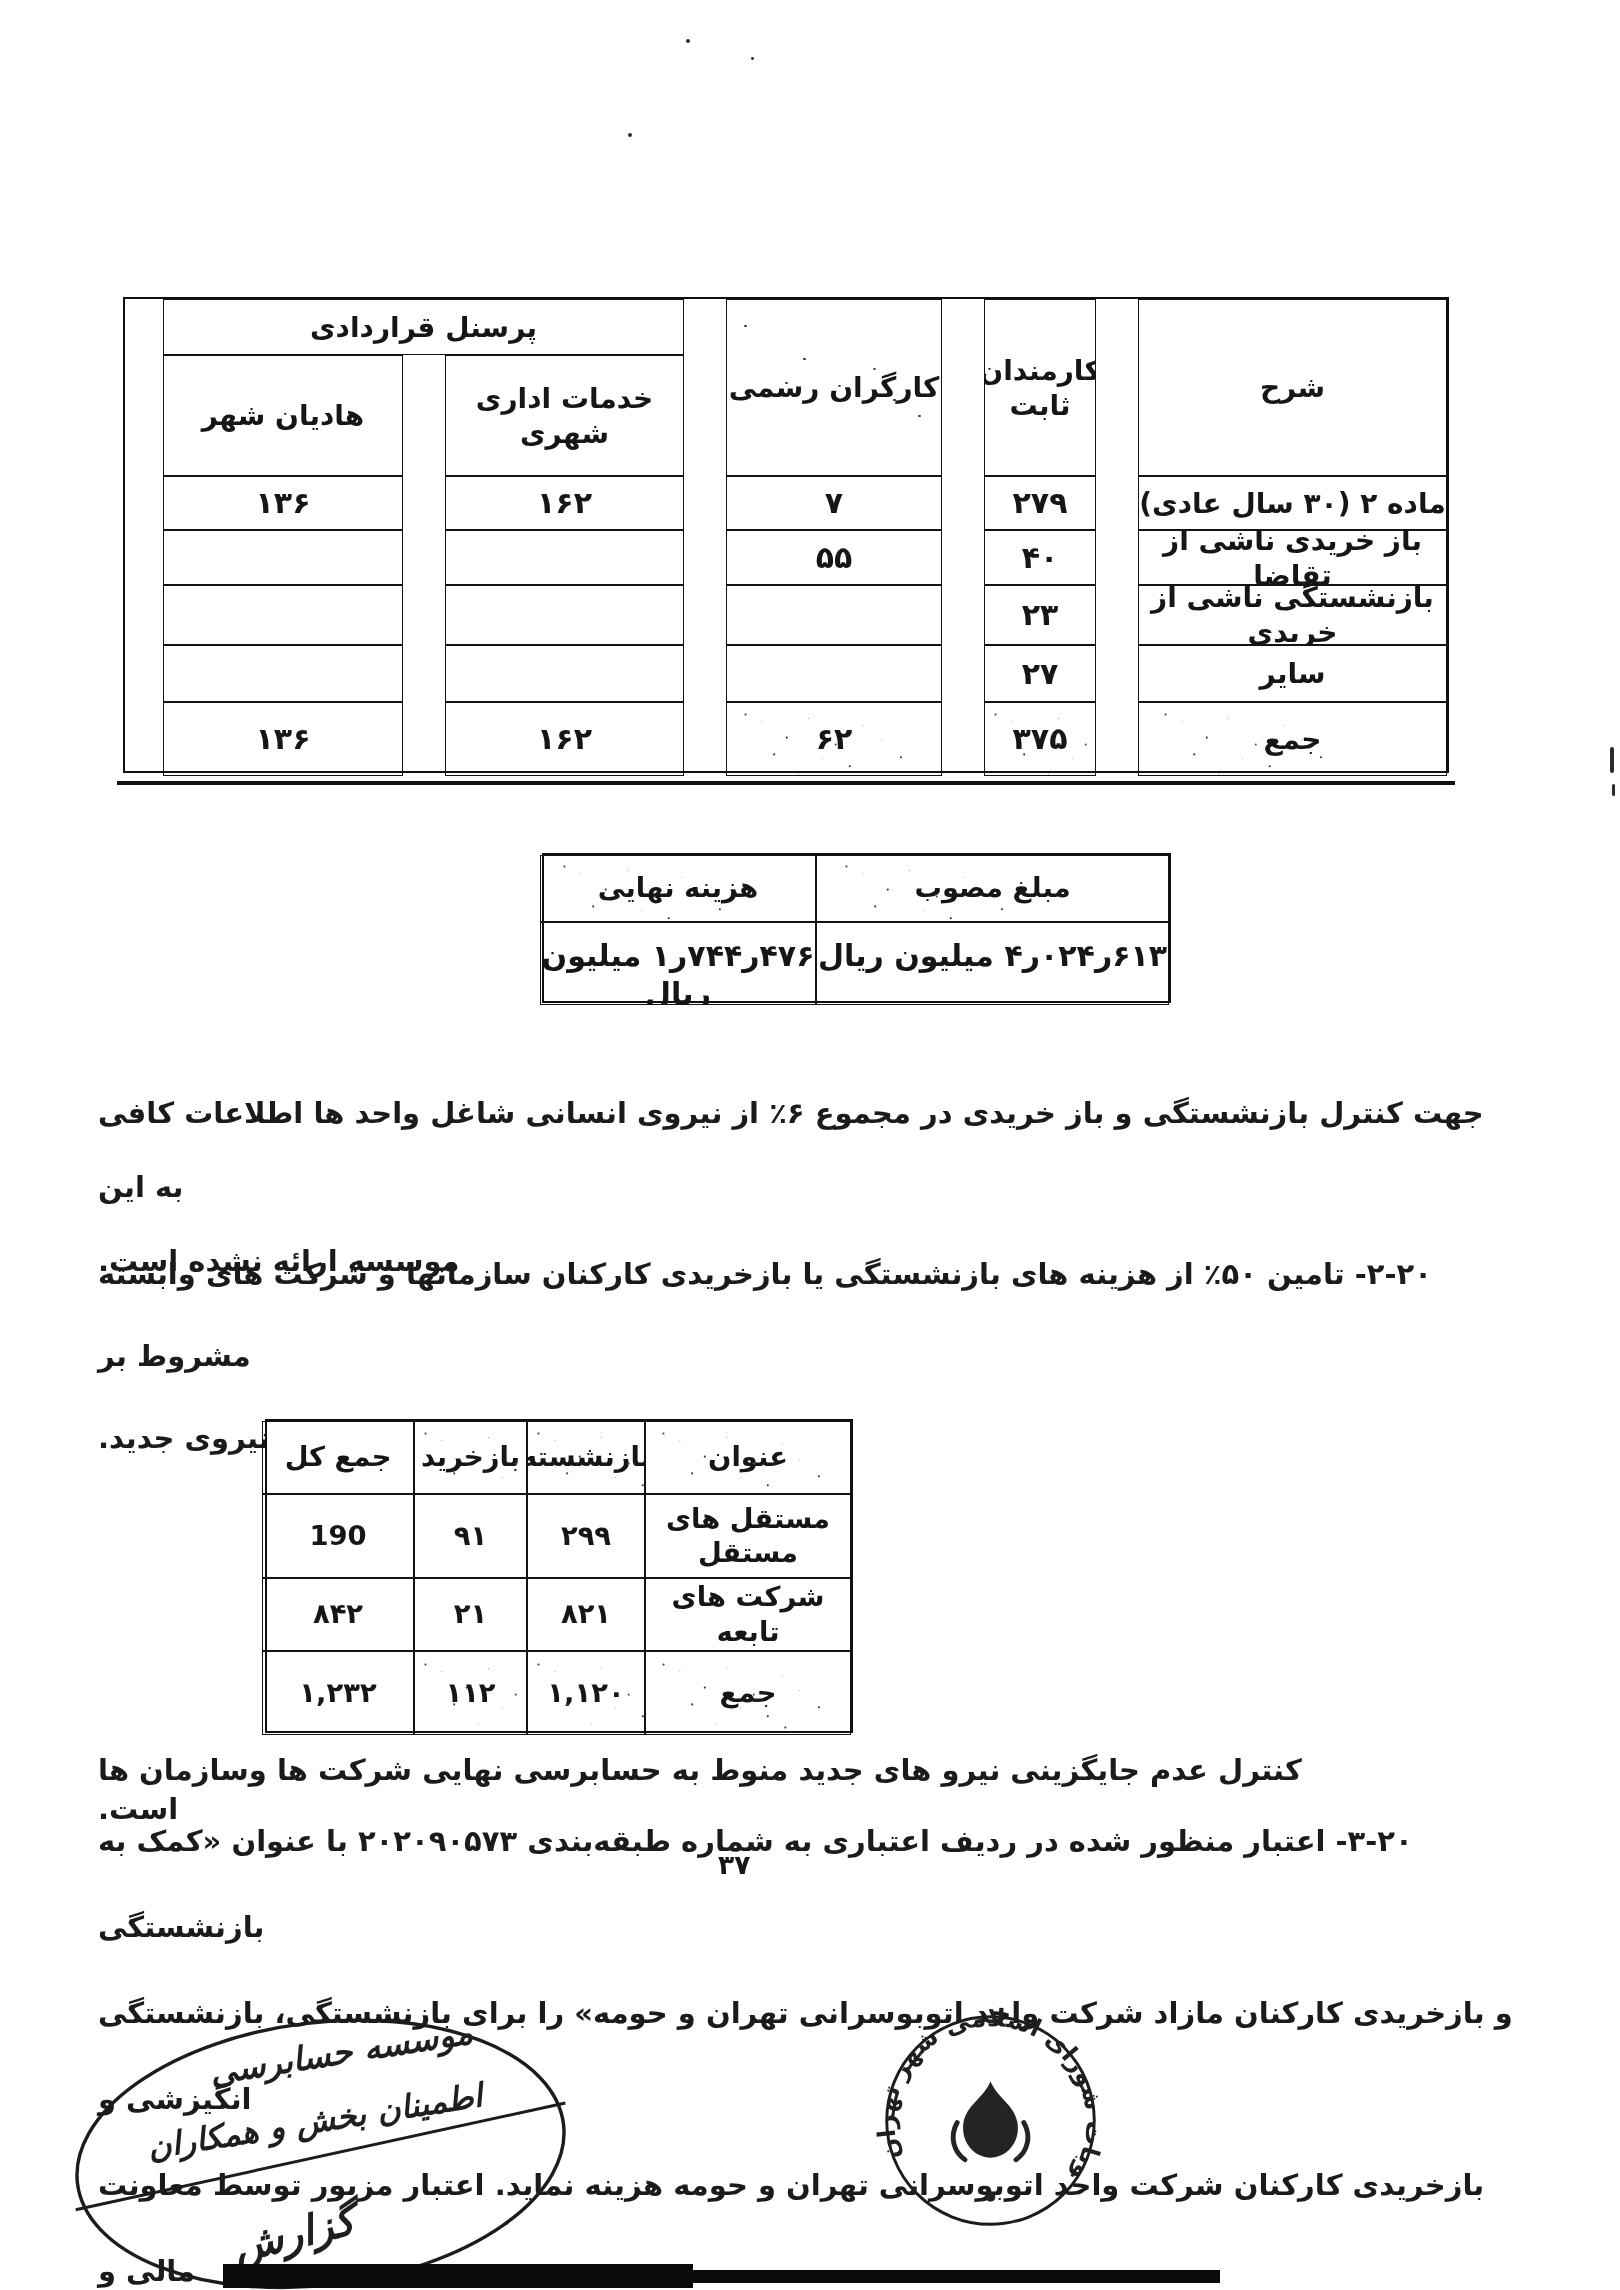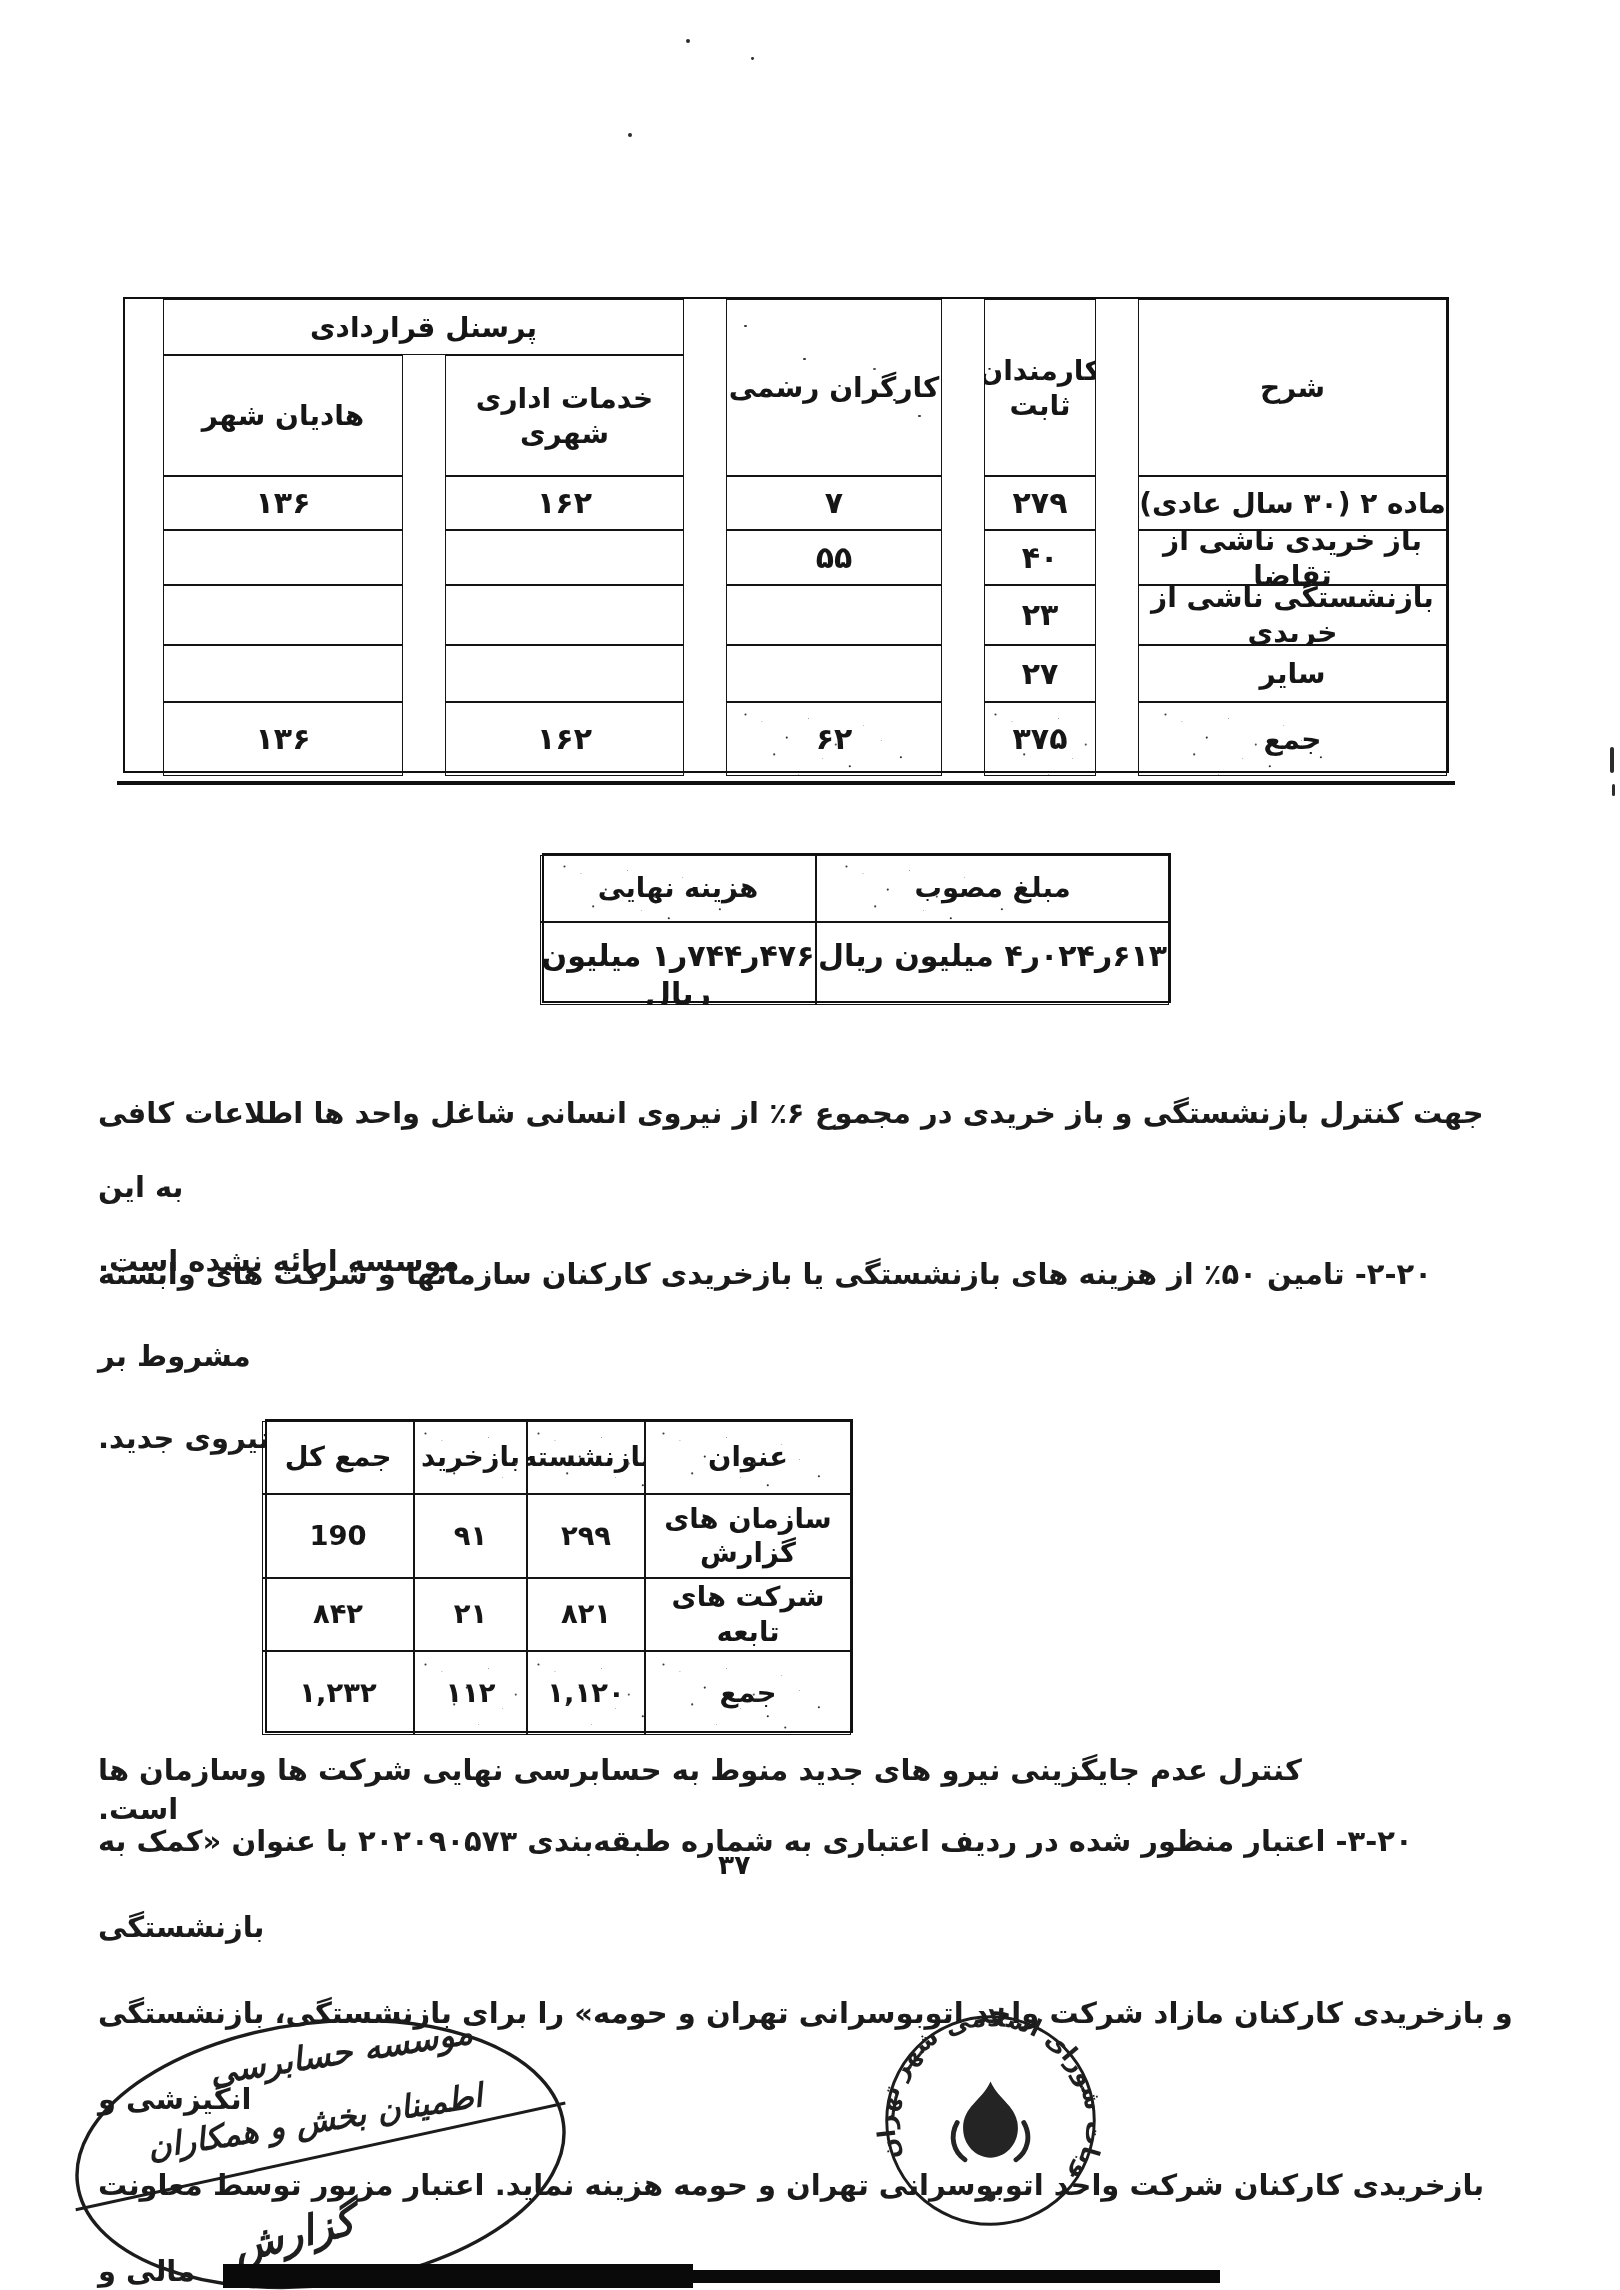--- a/index.html
+++ b/index.html
@@ -158,21 +158,21 @@
     <div class="cell" style="grid-area:1/2/2/3">
       <span>بازنشسته</span>
       <i class="dots small"></i>
     </div>
     <div class="cell" style="grid-area:1/3/2/4">
       <span>بازخرید</span>
       <i class="dots small"></i>
     </div>
     <div class="cell" style="grid-area:1/4/2/5">جمع کل</div>
 
-    <div class="cell" style="grid-area:2/1/3/2">سازمان های گزارش</div>
+    <div class="cell" style="grid-area:2/1/3/2">مستقل های مستقل</div>
     <div class="cell" style="grid-area:2/2/3/3">۲۹۹</div>
     <div class="cell" style="grid-area:2/3/3/4">۹۱</div>
     <div class="cell" style="grid-area:2/4/3/5">190</div>
 
     <div class="cell" style="grid-area:3/1/4/2">شرکت های تابعه</div>
     <div class="cell" style="grid-area:3/2/4/3">۸۲۱</div>
     <div class="cell" style="grid-area:3/3/4/4">۲۱</div>
     <div class="cell" style="grid-area:3/4/4/5">۸۴۲</div>
 
     <div class="cell" style="grid-area:4/1/5/2">

